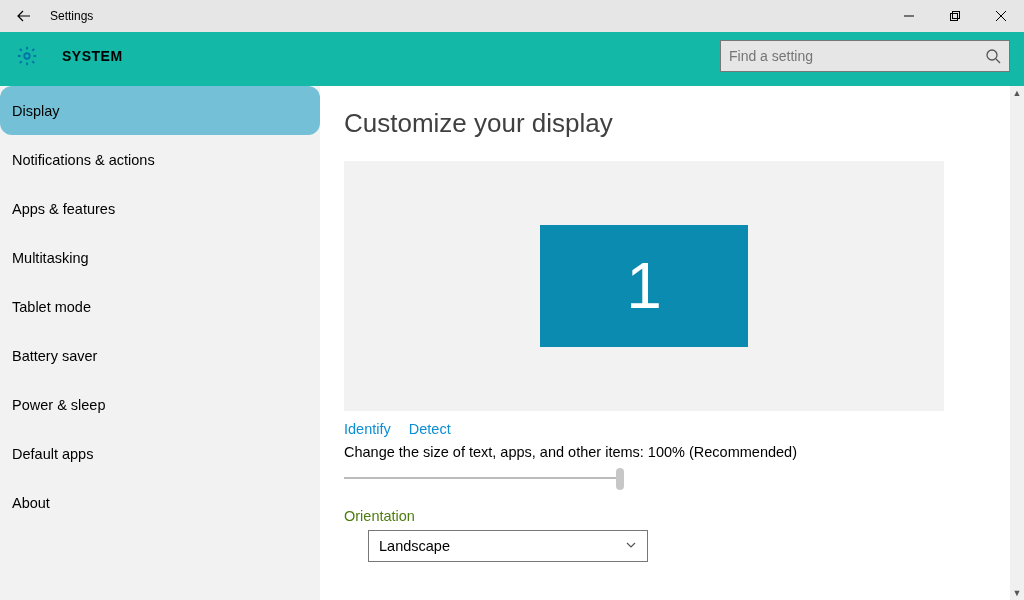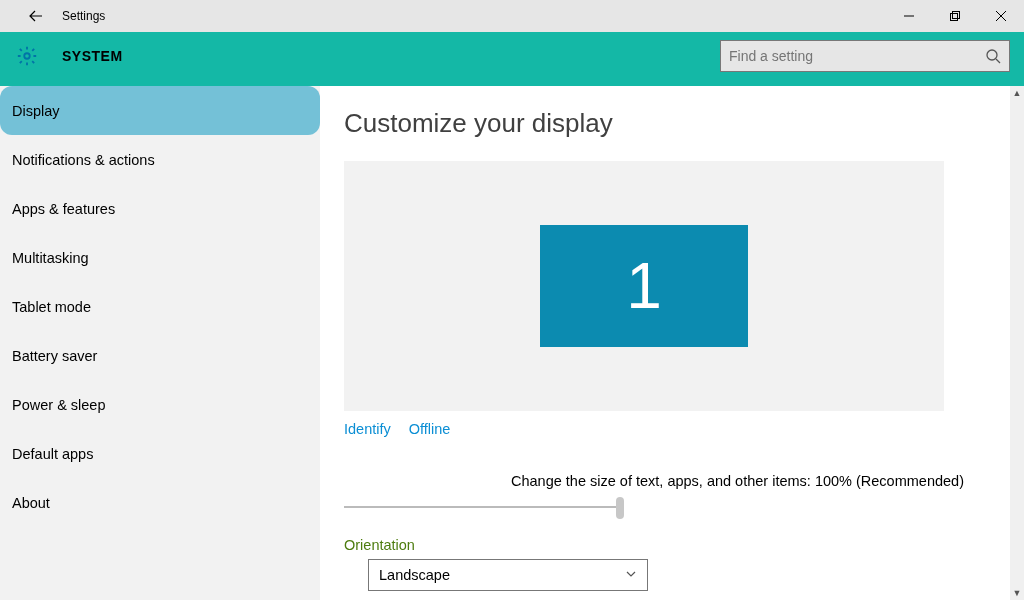--- a/index.html
+++ b/index.html
@@ -3,21 +3,21 @@
 <meta charset="utf-8">
 <style>
   * { box-sizing: border-box; margin: 0; padding: 0; font-family: "Segoe UI", -apple-system, sans-serif; }
   html, body { width: 1024px; height: 600px; overflow: hidden; background: #fff; }
 
   .titlebar {
     height: 32px;
     background: #e6e6e6;
     display: flex;
     align-items: center;
-    padding-left: 16px;
+    padding-left: 4px;
   }
   .titlebar .back {
     width: 40px; height: 32px;
     display: flex; align-items: center; justify-content: center;
     cursor: pointer;
     font-size: 16px;
   }
   .titlebar .title {
     font-size: 12px; color: #000; margin-left: 6px;
   }
@@ -106,21 +106,21 @@
   }
   .linkrow {
     margin-top: 10px;
     font-size: 14.5px;
   }
   .linkrow a {
     color: #0b8ed4; text-decoration: none; cursor: pointer;
     margin-right: 14px;
   }
   .scale-label {
-    margin-top: 36px; font-size: 14.5px; color: #000; text-align: right;
+    margin-top: 7px; font-size: 14.5px; color: #000;
   }
   .slider-wrap {
     margin-top: 6px;
     width: 280px;
     position: relative;
     height: 24px;
     display: flex; align-items: center;
   }
   .slider-track {
     height: 2px; background: #bbb; width: 100%;
@@ -245,21 +245,21 @@
     <h1>Customize your display</h1>
 
     <div class="monitor-area">
       <div class="monitor">
         <span>1</span>
       </div>
     </div>
 
     <div class="linkrow">
       <a>Identify</a>
-      <a>Offline</a>
+      <a>Detect</a>
     </div>
 
     <div class="scale-label">Change the size of text, apps, and other items: 100% (Recommended)</div>
     <div class="slider-wrap">
       <div class="slider-track"></div>
       <div class="slider-thumb"></div>
     </div>
 
     <div class="orient-label">Orientation</div>
     <div class="dropdown">

